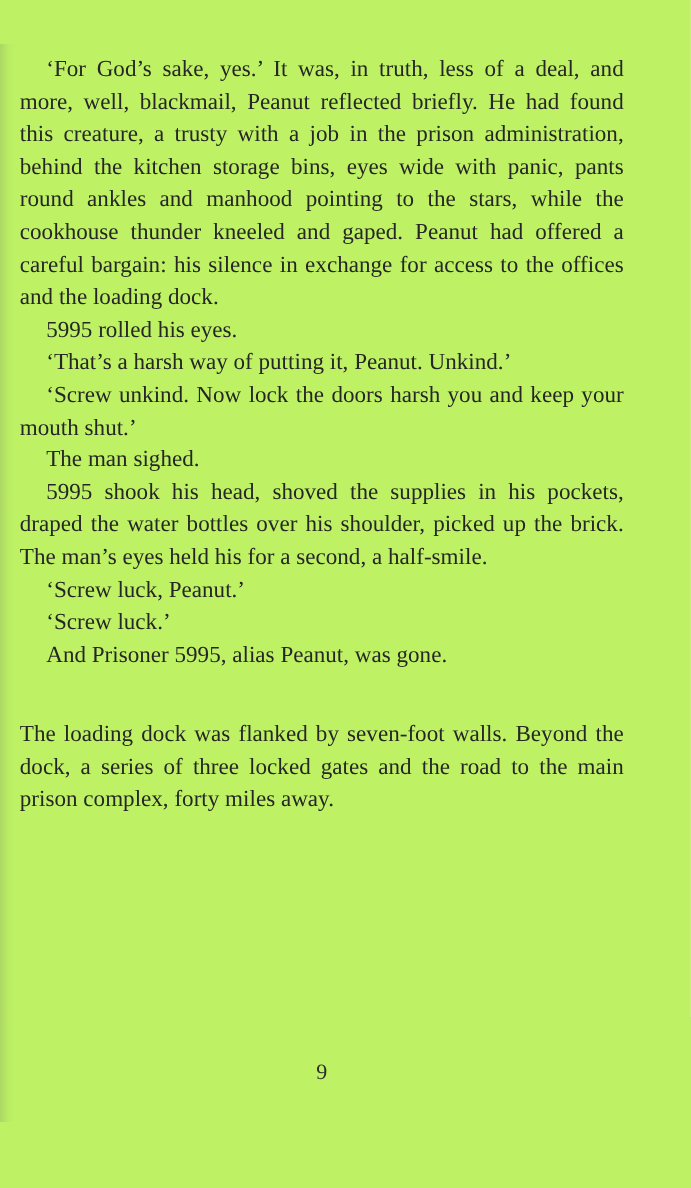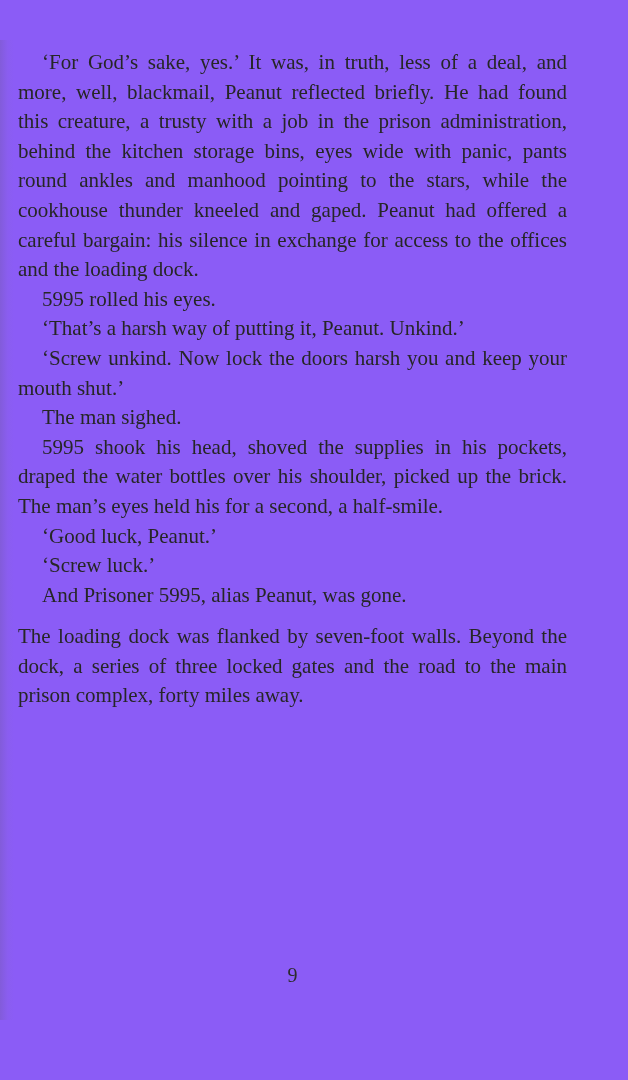--- a/index.html
+++ b/index.html
@@ -10,21 +10,21 @@
     width: 628px;
     height: 1080px;
     position: relative;
     background: #fefefe;
     overflow: hidden;
     font-family: "Liberation Serif", "DejaVu Serif", serif;
   }
   .page {
     position: absolute;
     inset: 0;
-    background: #8b5cf6;
+    background: #bef264;
   }
   
   .gutter-shadow {
     position: absolute;
     left: 0;
     top: 40px;
     bottom: 60px;
     width: 14px;
     background: linear-gradient(to right, rgba(90,90,90,0.18), rgba(120,120,120,0.05) 55%, rgba(0,0,0,0) 100%);
     pointer-events: none;
@@ -43,21 +43,21 @@
     margin: 0;
     padding: 0;
   }
   .text-block p.indent {
     text-indent: 24px;
   }
   .text-block p.noindent {
     text-indent: 0;
   }
   .text-block p.section-break {
-    margin-top: 12px;
+    margin-top: 43px;
   }
   .page-number {
     position: absolute;
     left: 18px;
     top: 964px;
     width: 549px;
     text-align: center;
     font-size: 20px;
     color: #2c2c2c;
   }
@@ -67,19 +67,19 @@
 
 <main class="page">
   <div class="gutter-shadow"></div>
   <div class="text-block" id="text-block">
       <p class="indent">‘For God’s sake, yes.’ It was, in truth, less of a deal, and more, well, blackmail, Peanut reflected briefly. He had found this creature, a trusty with a job in the prison administration, behind the kitchen storage bins, eyes wide with panic, pants round ankles and manhood pointing to the stars, while the cookhouse thunder kneeled and gaped. Peanut had offered a careful bargain: his silence in exchange for access to the offices and the loading dock.</p>
       <p class="indent">5995 rolled his eyes.</p>
       <p class="indent">‘That’s a harsh way of putting it, Peanut. Unkind.’</p>
       <p class="indent">‘Screw unkind. Now lock the doors harsh you and keep your mouth shut.’</p>
       <p class="indent">The man sighed.</p>
       <p class="indent">5995 shook his head, shoved the supplies in his pockets, draped the water bottles over his shoulder, picked up the brick. The man’s eyes held his for a second, a half-smile.</p>
-      <p class="indent">‘Good luck, Peanut.’</p>
+      <p class="indent">‘Screw luck, Peanut.’</p>
       <p class="indent">‘Screw luck.’</p>
       <p class="indent">And Prisoner 5995, alias Peanut, was gone.</p>
       <p class="noindent section-break">The loading dock was flanked by seven-foot walls. Beyond the dock, a series of three locked gates and the road to the main prison complex, forty miles away.</p>
     </div>
   <div class="page-number">9</div>
 </main>
 
 </body></html>

